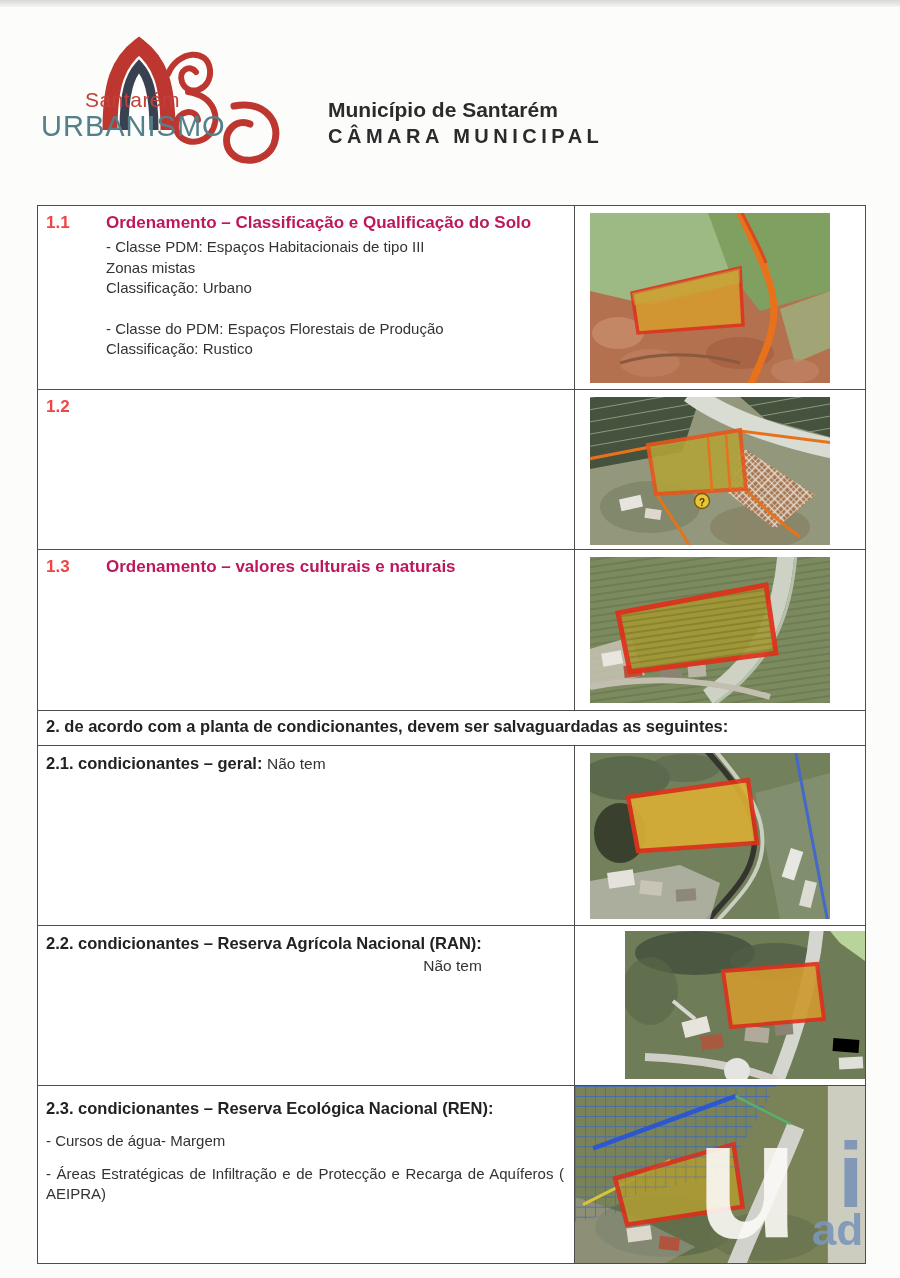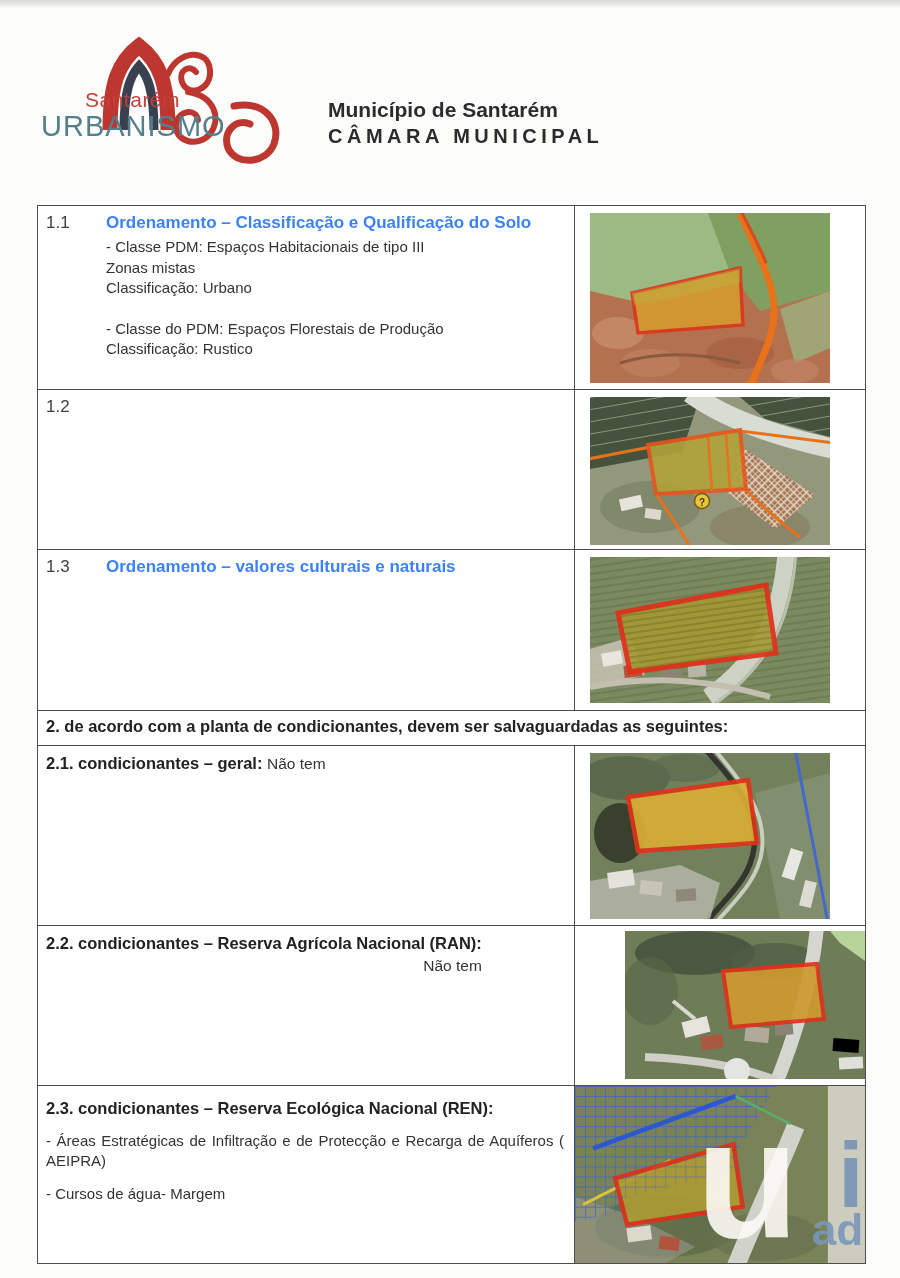--- a/index.html
+++ b/index.html
@@ -23,23 +23,23 @@
   .org-line1{font-size:21px;font-weight:600;}
   .org-line2{font-size:20px;font-weight:600;letter-spacing:4.5px;}
   
   .doc-table{position:absolute;top:205px;left:37px;width:829px;
     border:1.5px solid #4d4d4d;box-sizing:border-box;background:#fff;}
   .row{display:flex;border-bottom:1.2px solid #4d4d4d;box-sizing:border-box;}
   .row:last-child{border-bottom:none;}
   .cell-text{flex:0 0 537px;box-sizing:border-box;border-right:1.2px solid #4d4d4d;
     padding:5px 6px 0 8px;display:flex;}
   .cell-map{flex:1;position:relative;box-sizing:border-box;overflow:hidden;background:#fff;}
-  .num{flex:0 0 60px;font-size:17px;font-weight:400;color:#404040;padding-top:2px;}
+  .num{flex:0 0 60px;font-size:17px;font-weight:700;color:#ef4444;padding-top:2px;}
   .sec-body{flex:1;}
-  .sec-title{font-size:17px;font-weight:700;color:#3b82f6;line-height:23px;margin-bottom:3px;}
+  .sec-title{font-size:17px;font-weight:700;color:#be185d;line-height:23px;margin-bottom:3px;}
   .sec-line{font-size:15px;color:#333;line-height:20.5px;}
   .sec-line.blank{height:20px;}
   .hdr2{font-size:16.5px;font-weight:700;color:#222;padding:6px 2px 0 8px;}
   .inline-title{font-size:16.5px;font-weight:700;color:#222;}
   .inline-value{font-size:15.5px;font-weight:400;color:#333;}
   .cond-body{padding-top:3px;}
   .cond-line{font-size:15.5px;color:#333;line-height:21px;margin-top:2px;}
   .bullet{font-size:15px;color:#333;line-height:20px;margin-top:13px;text-align:justify;
     padding-right:4px;}
   .map-wrap{padding:7px 0 0 15px;}
@@ -247,22 +247,22 @@
           <polygon points="98,40 192,33 199,88 106,96" fill="#cf9a30" opacity=".92" stroke="#df321c" stroke-width="4"></polygon>
         </svg>
       </div>
     </div>
   </div>
 
   <div class="row" style="height:177px;">
     <div class="cell-text">
       <div class="cond-body" style="padding-top:8px;">
         <div class="inline-title">2.3. condicionantes – Reserva Ecológica Nacional (REN):</div>
+        <div class="bullet">- Cursos de água- Margem</div>
         <div class="bullet">- Áreas Estratégicas de Infiltração e de Protecção e Recarga de Aquíferos ( AEIPRA)</div>
-        <div class="bullet">- Cursos de água- Margem</div>
       </div>
     </div>
     <div class="cell-map">
       <div class="map-full">
         <svg viewBox="0 0 289 176" preserveAspectRatio="none">
           <defs>
             <pattern id="bluegrid" width="10" height="10" patternUnits="userSpaceOnUse">
               <path d="M0,0 H10 M0,0 V10" stroke="#3b66c4" stroke-width="1.6" fill="none" opacity=".8"></path>
             </pattern>
           </defs>

